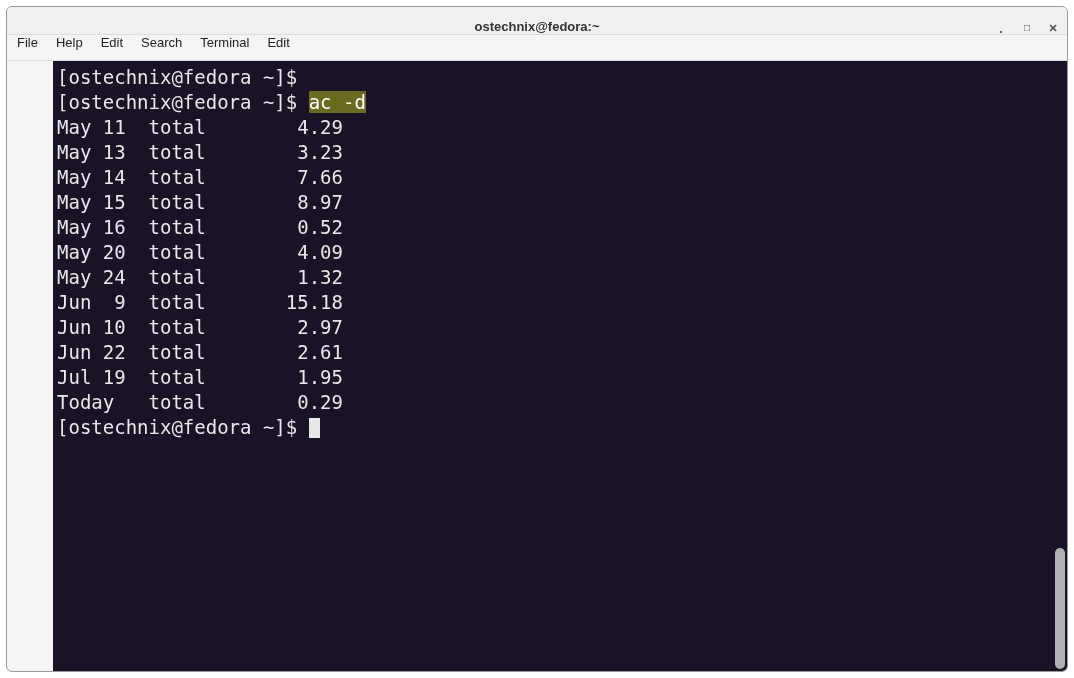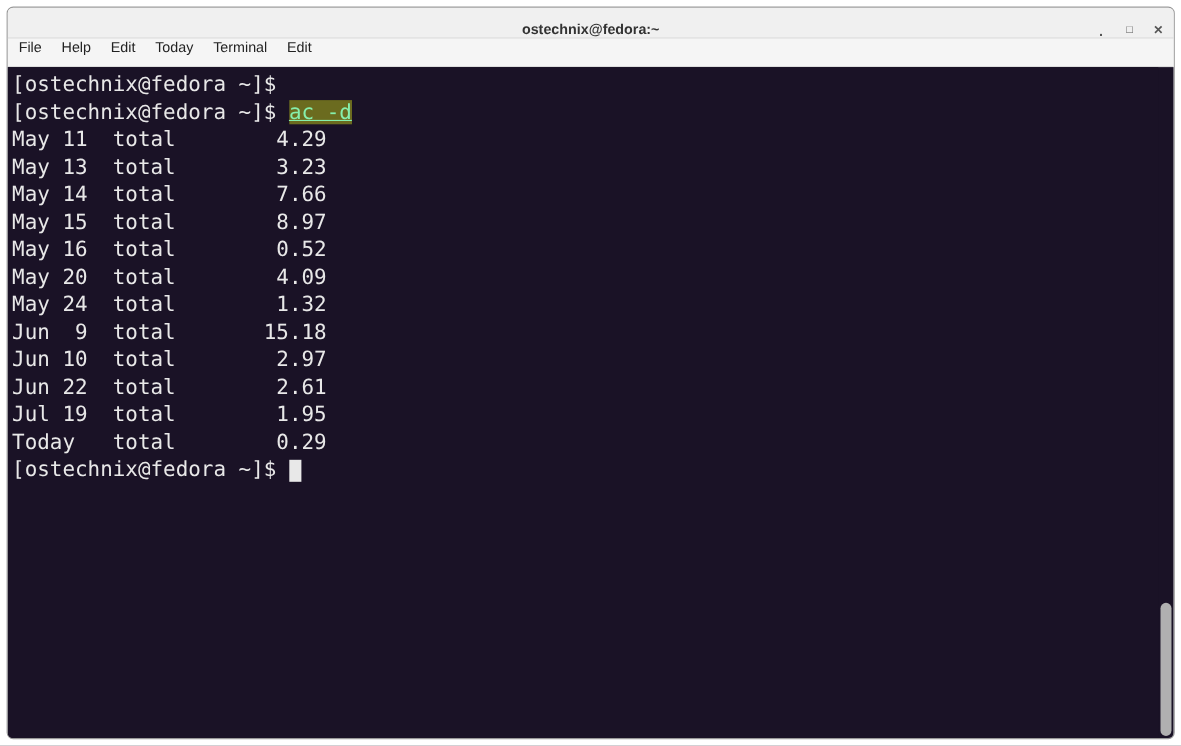--- a/index.html
+++ b/index.html
@@ -64,20 +64,21 @@
     }
     .menu-item {
       font-size: 13px;
       color: #222;
       cursor: pointer;
     }
     .terminal-wrap {
       flex: 1;
       position: relative;
       background: #1a1226;
+      margin-left: 46px;
     }
     .terminal {
       width: calc(100% - 14px);
       height: 100%;
       background: #1a1226;
       color: #e8e8e8;
       font-family: "DejaVu Sans Mono", "Liberation Mono", monospace;
       font-size: 19px;
       line-height: 25px;
       padding: 4px 4px;
@@ -94,22 +95,21 @@
     }
     .scroll-thumb {
       position: absolute;
       right: 0;
       width: 10px;
       background: #b0b0b0;
       border-radius: 5px;
     }
     .hl {
       background: #6b6b1f;
-      color: #86efac;
-      text-decoration: underline;
+      color: #ffffff;
     }
     .row { display: block; }
     .cursor-block {
       display: inline-block;
       width: 11px;
       height: 20px;
       background: #e8e8e8;
       vertical-align: text-bottom;
     }
   </style>
@@ -124,21 +124,21 @@
       <span class="tb-btn">.</span>
       <span class="tb-btn" style="font-size:10px;">□</span>
       <span class="tb-btn" style="font-size:11px;">✕</span>
     </div>
   </div>
 
   <div class="menubar">
     <span class="menu-item">File</span>
     <span class="menu-item">Help</span>
     <span class="menu-item">Edit</span>
-    <span class="menu-item">Today</span>
+    <span class="menu-item">Search</span>
     <span class="menu-item">Terminal</span>
     <span class="menu-item">Edit</span>
   </div>
 
   <div class="terminal-wrap">
     <div class="terminal" id="term"><span class="row">[ostechnix@fedora ~]$ </span><span class="row">[ostechnix@fedora ~]$ <span class="hl">ac -d</span></span><span class="row">May 11	total        4.29</span><span class="row">May 13	total        3.23</span><span class="row">May 14	total        7.66</span><span class="row">May 15	total        8.97</span><span class="row">May 16	total        0.52</span><span class="row">May 20	total        4.09</span><span class="row">May 24	total        1.32</span><span class="row">Jun  9	total       15.18</span><span class="row">Jun 10	total        2.97</span><span class="row">Jun 22	total        2.61</span><span class="row">Jul 19	total        1.95</span><span class="row">Today	total        0.29</span><span class="row">[ostechnix@fedora ~]$ <span class="cursor-block"></span></span></div>
     <div class="scrollbar">
       <div class="scroll-thumb" style="top:80%; height:20%;"></div>
     </div>
   </div>

